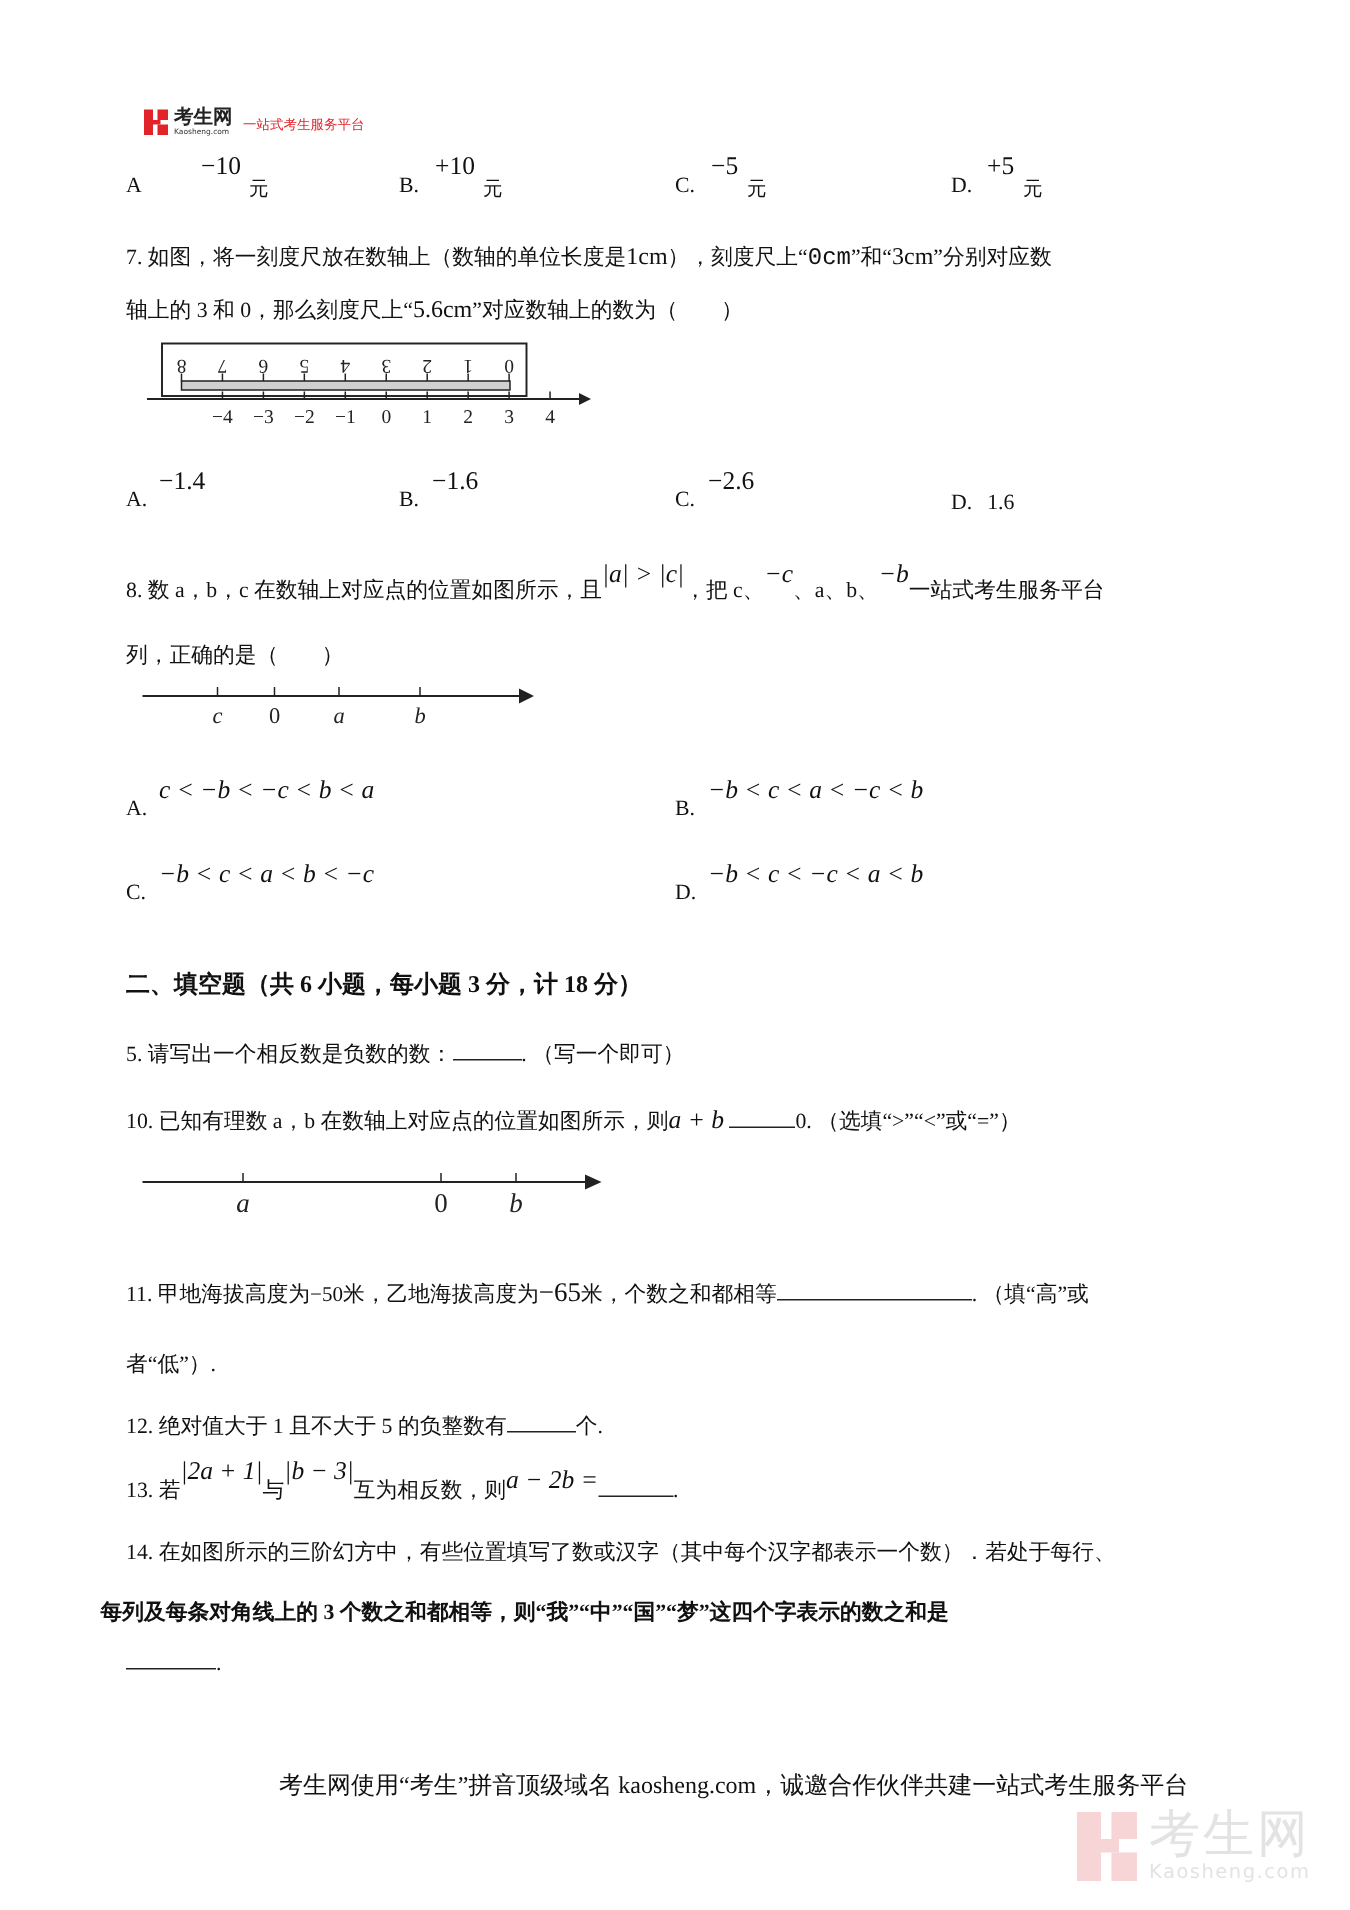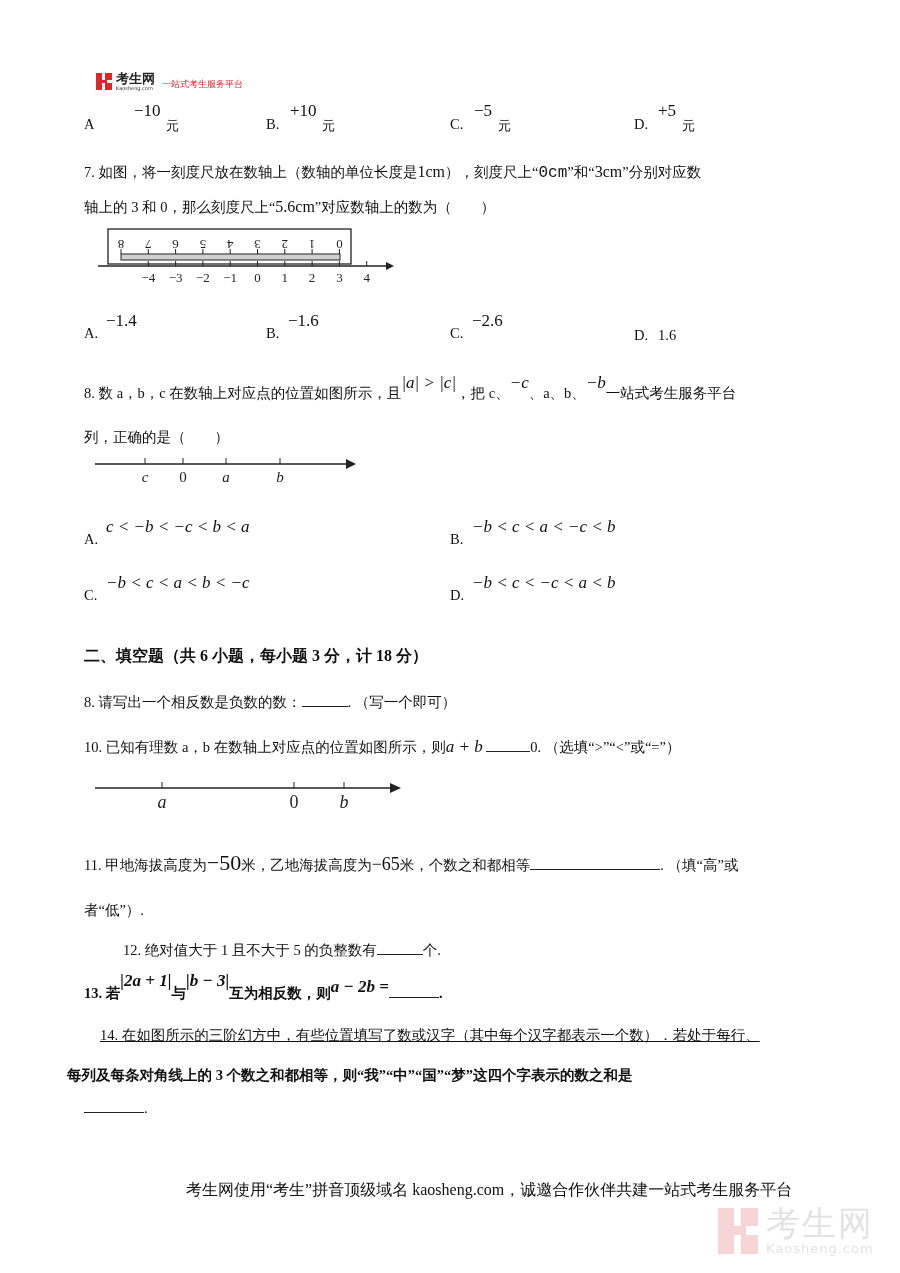--- a/index.html
+++ b/index.html
@@ -174,54 +174,54 @@
   </div>
   <div class="abs" style="left:450px; top:574px;">
     <span class="abs txt" style="left:0; top:14px;">D.</span>
     <span class="abs math" style="left:22px; top:0; font-style:italic;">−b &lt; c &lt; −c &lt; a &lt; b</span>
   </div>
 </div>
 
 <div class="abs bold" style="left:84px; top:646px; white-space:nowrap;">二、填空题（共 6 小题，每小题 3 分，计 18 分）</div>
 
 <div class="abs txt" style="left:84px; top:694px;">
-  <span>8.  请写出一个相反数是负数的数：</span><span class="blank" style="width:46px;"></span><span>.  （写一个即可）</span>
+  <span>5.  请写出一个相反数是负数的数：</span><span class="blank" style="width:46px;"></span><span>.  （写一个即可）</span>
 </div>
 
 <div class="abs txt" style="left:84px; top:738px;">
   <span>10.  已知有理数 a，b 在数轴上对应点的位置如图所示，则</span><span class="math" style="font-style:italic;">a + b</span> <span class="blank" style="width:44px;"></span><span>0.  （选填“&gt;”“&lt;”或“=”）</span>
 </div>
 
 <svg class="abs" style="left:90px; top:772px;" width="320" height="46" viewBox="0 0 320 46">
   <line x1="5" y1="16" x2="302" y2="16" stroke="#222" stroke-width="1.3"></line>
   <polygon points="300,11 311,16 300,21" fill="#222"></polygon>
   <g id="q10-ticks">
       <line x1="72" y1="10" x2="72" y2="16" stroke="#222" stroke-width="1"></line>
       <text x="72" y="36" font-size="18" text-anchor="middle" fill="#222" font-style="italic">a</text>
       <line x1="204" y1="10" x2="204" y2="16" stroke="#222" stroke-width="1"></line>
       <text x="204" y="36" font-size="18" text-anchor="middle" fill="#222" font-style="normal">0</text>
       <line x1="254" y1="10" x2="254" y2="16" stroke="#222" stroke-width="1"></line>
       <text x="254" y="36" font-size="18" text-anchor="middle" fill="#222" font-style="italic">b</text>
     </g>
 </svg>
 
 <div class="abs txt" style="left:84px; top:852px;">
-  <span>11.  甲地海拔高度为</span><span class="math" style="font-size:22px;">−50</span><span>米，乙地海拔高度为</span><span class="math" style="font-size:18px;margin-top:26px;">−65</span><span>米，个数之和都相等</span><span class="blank" style="width:130px;"></span><span>.  （填“高”或</span>
+  <span>11.  甲地海拔高度为</span><span class="math" style="font-size:14px;">−50</span><span>米，乙地海拔高度为</span><span class="math" style="font-size:18px;margin-top:26px;">−65</span><span>米，个数之和都相等</span><span class="blank" style="width:130px;"></span><span>.  （填“高”或</span>
 </div>
 <div class="abs txt" style="left:84px; top:903px;">者“低”）.</div>
 
-<div class="abs txt" style="left:84px; top:942px;margin-left:39px;">
+<div class="abs txt" style="left:84px; top:942px;">
   <span>12.  绝对值大于 1 且不大于 5 的负整数有</span><span class="blank" style="width:46px;"></span><span>个.</span>
 </div>
 
-<div class="abs txt" style="left:84px; top:972px;font-weight:bold;">
+<div class="abs txt" style="left:84px; top:972px;">
   <span style="vertical-align:-12px;">13.  若</span><span class="math" style="font-style:italic;">|2a + 1|</span><span style="vertical-align:-12px;">与</span><span class="math" style="font-style:italic;">|b − 3|</span><span style="vertical-align:-12px;">互为相反数，则</span><span class="math" style="font-style:italic; vertical-align:-6px;">a − 2b =</span><span class="blank" style="width:50px; vertical-align:-12px;"></span><span style="vertical-align:-12px;">.</span>
 </div>
 
-<div class="abs txt" style="left:100px; top:1028px;text-decoration:underline;">14.  在如图所示的三阶幻方中，有些位置填写了数或汉字（其中每个汉字都表示一个数）．若处于每行、</div>
+<div class="abs txt" style="left:84px; top:1028px;">14.  在如图所示的三阶幻方中，有些位置填写了数或汉字（其中每个汉字都表示一个数）．若处于每行、</div>
 <div class="abs txt" style="left:67px; top:1068px;font-weight:bold;">每列及每条对角线上的 3 个数之和都相等，则“我”“中”“国”“梦”这四个字表示的数之和是</div>
 <div class="abs txt" style="left:84px; top:1100px;">
   <span class="blank" style="width:60px;"></span><span>.</span>
 </div>
 
 <div class="abs footer" style="left:186px; top:1180px;">考生网使用“考生”拼音顶级域名 kaosheng.com，诚邀合作伙伴共建一站式考生服务平台</div>
 
 <div class="abs" style="left:718px; top:1206px; display:flex; align-items:center; gap:8px;">
   <div class="wm-mark">
     <span style="left:0;top:0;width:16px;height:46px;"></span>

